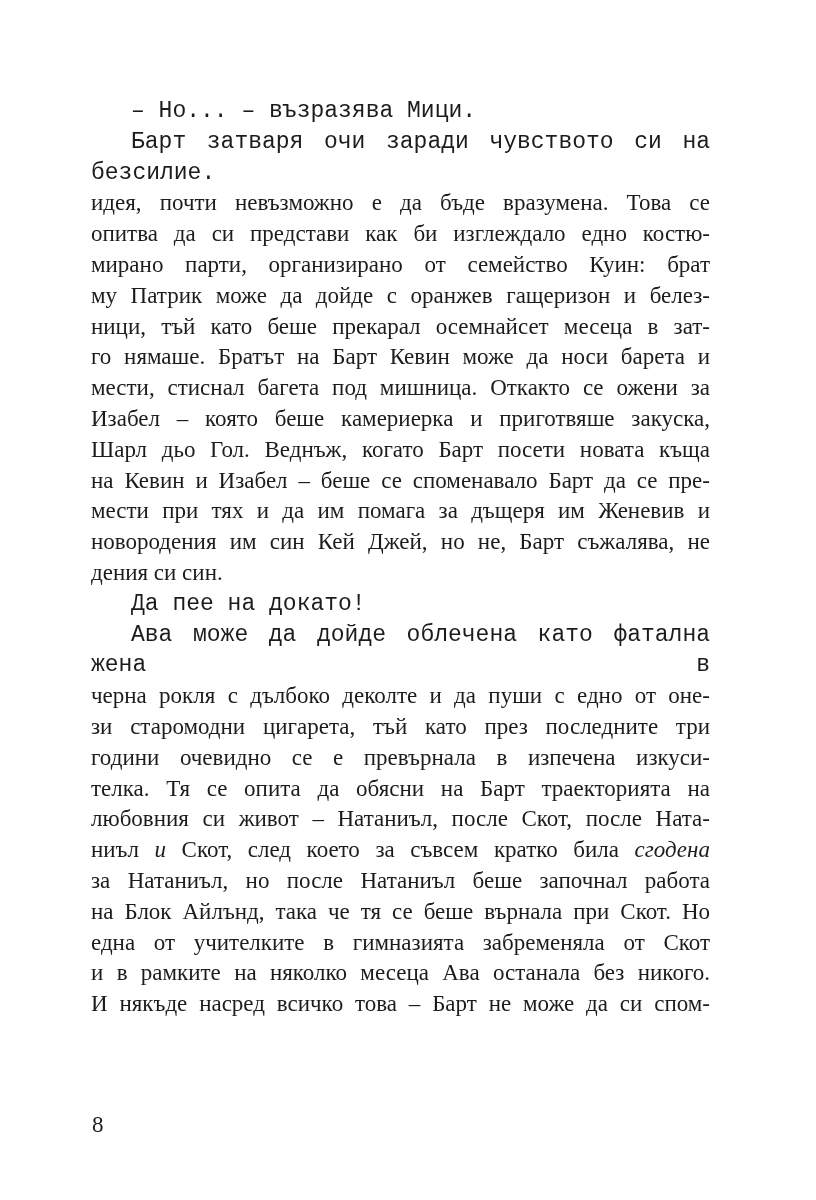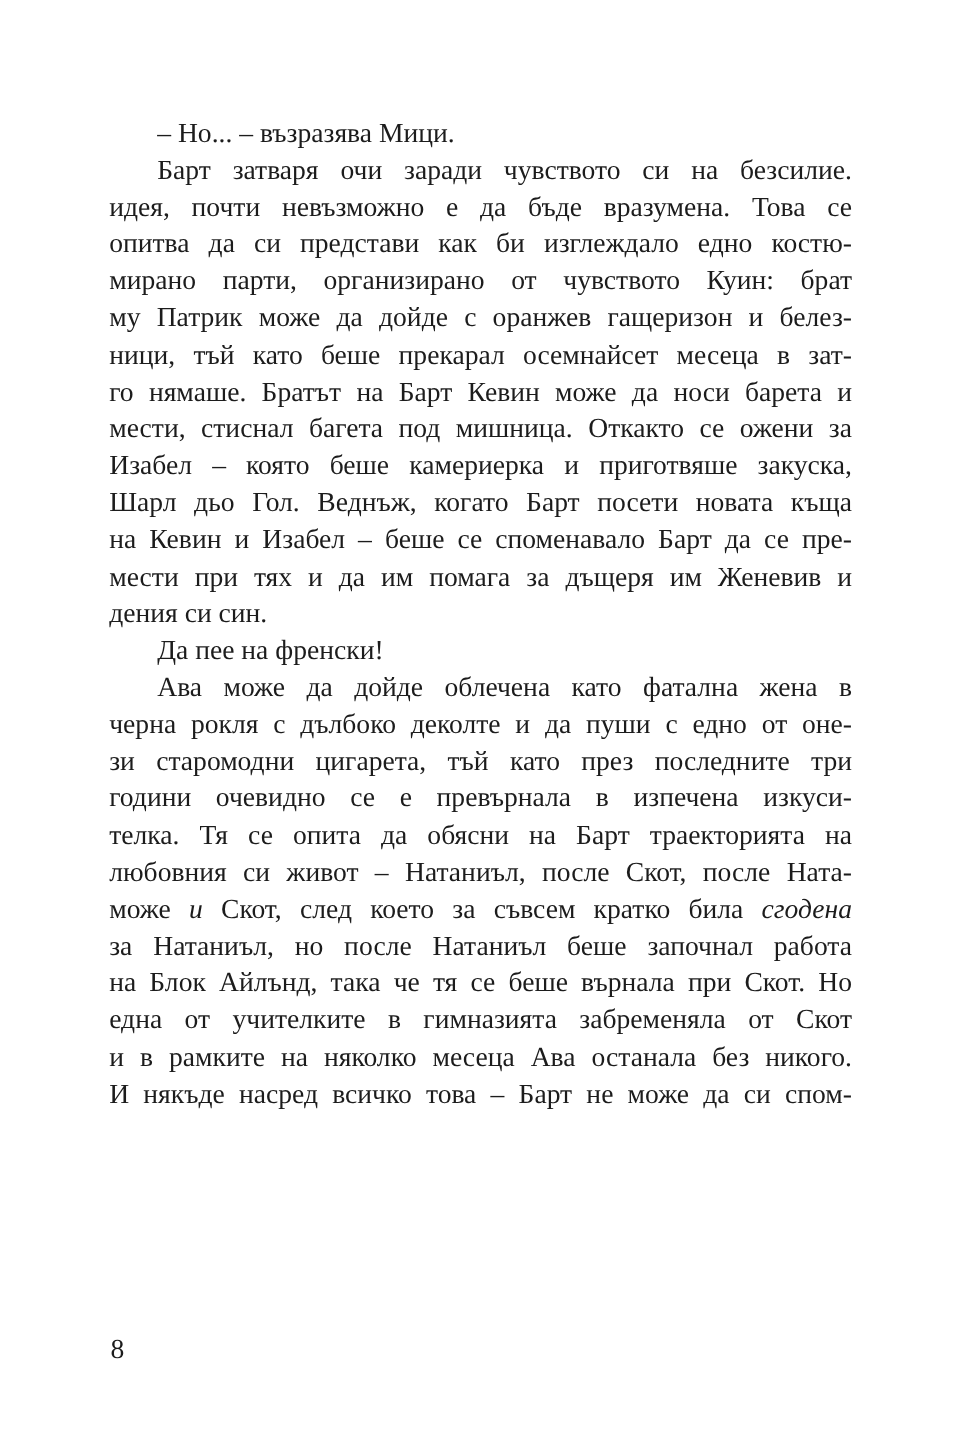--- a/index.html
+++ b/index.html
@@ -26,20 +26,21 @@
     font-size: 23px;
     line-height: 30.8px;
     text-align: left;
   }
   .line.justify {
     text-align: justify;
     text-align-last: justify;
   }
   .line.indent {
     text-indent: 40px;
+    font-family: Liberation Mono, monospace;
   }
   .italic {
     font-style: italic;
   }
   .page-number {
     position: absolute;
     left: 92px;
     top: 1110px;
     font-size: 23px;
     line-height: 30px;
@@ -48,38 +49,39 @@
 </style>
 </head>
 <body>
 
 <div class="page">
   <div class="body-text">
       <div class="line indent"><span>– Но... – възразява Мици.</span></div>
       <div class="line indent justify"><span>Барт затваря очи заради чувството си на безсилие.</span></div>
       <div class="line justify"><span>идея, почти невъзможно е да бъде вразумена. Това се</span></div>
       <div class="line justify"><span>опитва да си представи как би изглеждало едно костю-</span></div>
-      <div class="line justify"><span>мирано парти, организирано от чувството Куин: брат</span></div>
+      <div class="line justify"><span>мирано парти, организирано от семейство Куин: брат</span></div>
       <div class="line justify"><span>му Патрик може да дойде с оранжев гащеризон и белез-</span></div>
       <div class="line justify"><span>ници, тъй като беше прекарал осемнайсет месеца в зат-</span></div>
       <div class="line justify"><span>го нямаше. Братът на Барт Кевин може да носи барета и</span></div>
       <div class="line justify"><span>мести, стиснал багета под мишница. Откакто се ожени за</span></div>
       <div class="line justify"><span>Изабел – която беше камериерка и приготвяше закуска,</span></div>
       <div class="line justify"><span>Шарл дьо Гол. Веднъж, когато Барт посети новата къща</span></div>
       <div class="line justify"><span>на Кевин и Изабел – беше се споменавало Барт да се пре-</span></div>
       <div class="line justify"><span>мести при тях и да им помага за дъщеря им Женевив и</span></div>
+      <div class="line justify"><span>новородения им син Кей Джей, но не, Барт съжалява, не</span></div>
       <div class="line"><span>дения си син.</span></div>
-      <div class="line indent"><span>Да пее на френски!</span></div>
+      <div class="line indent"><span>Да пее на докато!</span></div>
       <div class="line indent justify"><span>Ава може да дойде облечена като фатална жена в</span></div>
       <div class="line justify"><span>черна рокля с дълбоко деколте и да пуши с едно от оне-</span></div>
       <div class="line justify"><span>зи старомодни цигарета, тъй като през последните три</span></div>
       <div class="line justify"><span>години очевидно се е превърнала в изпечена изкуси-</span></div>
       <div class="line justify"><span>телка. Тя се опита да обясни на Барт траекторията на</span></div>
       <div class="line justify"><span>любовния си живот – Натаниъл, после Скот, после Ната-</span></div>
-      <div class="line justify"><span>може </span><span class="italic">и</span><span> Скот, след което за съвсем кратко била </span><span class="italic">сгодена</span></div>
+      <div class="line justify"><span>ниъл </span><span class="italic">и</span><span> Скот, след което за съвсем кратко била </span><span class="italic">сгодена</span></div>
       <div class="line justify"><span>за Натаниъл, но после Натаниъл беше започнал работа</span></div>
       <div class="line justify"><span>на Блок Айлънд, така че тя се беше върнала при Скот. Но</span></div>
       <div class="line justify"><span>една от учителките в гимназията забременяла от Скот</span></div>
       <div class="line justify"><span>и в рамките на няколко месеца Ава останала без никого.</span></div>
       <div class="line justify"><span>И някъде насред всичко това – Барт не може да си спом-</span></div>
     </div>
   <div class="page-number">8</div>
 </div>
 
 </body></html>

